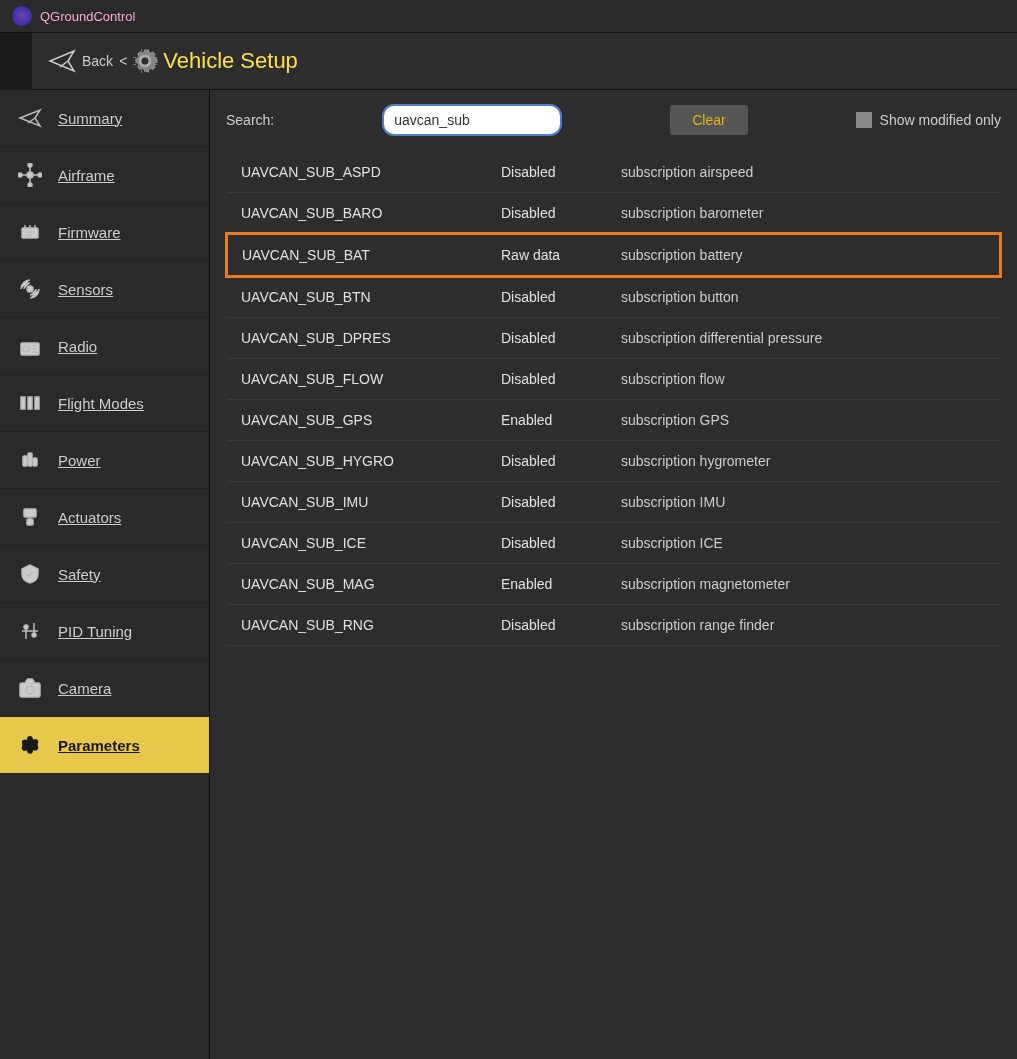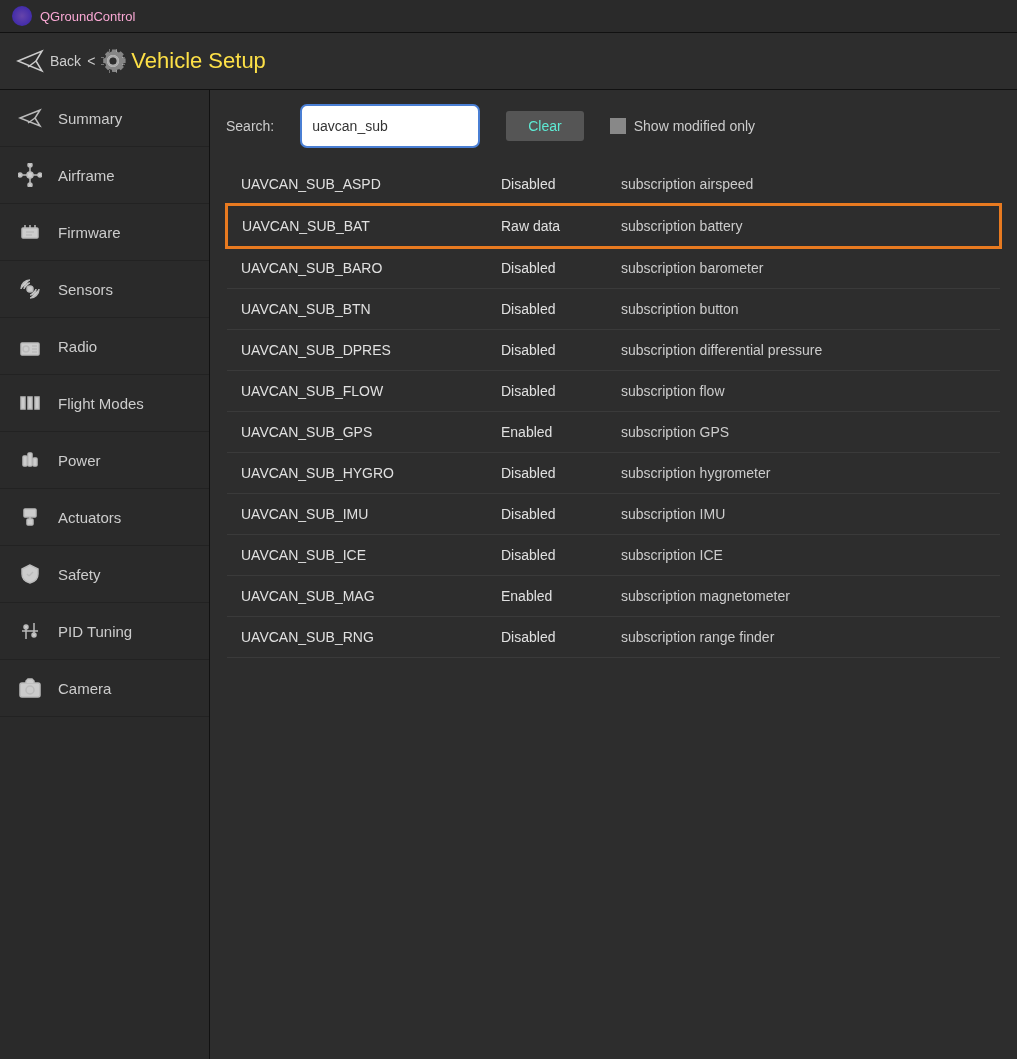--- a/index.html
+++ b/index.html
@@ -32,20 +32,21 @@
     }
 
     
     .header {
       background: #2d2d2d;
       display: flex;
       align-items: center;
       padding: 10px 16px;
       gap: 0;
       border-bottom: 1px solid #111;
+      margin-left: 32px;
     }
     .header-back {
       display: flex;
       align-items: center;
       gap: 6px;
       color: #ccc;
       font-size: 14px;
       cursor: pointer;
     }
     .header-back svg { width: 28px; height: 28px; }
@@ -72,20 +73,21 @@
     }
     .sidebar-item {
       display: flex;
       align-items: center;
       gap: 14px;
       padding: 14px 16px;
       cursor: pointer;
       border-bottom: 1px solid #222;
       color: #ccc;
       transition: background 0.15s;
+      text-decoration: underline;
     }
     .sidebar-item.active {
       background: #e8c84a;
       color: #1a1a1a;
       font-weight: 600;
     }
     .sidebar-item-icon {
       width: 28px; height: 28px;
       flex-shrink: 0;
       display: flex; align-items: center; justify-content: center;
@@ -99,39 +101,40 @@
       overflow-y: auto;
       padding: 14px 16px;
     }
 
     
     .search-bar {
       display: flex;
       align-items: center;
       gap: 26px;
       margin-bottom: 16px;
+      justify-content: space-between;
     }
     .search-label {
       color: #ccc;
       font-size: 14px;
       white-space: nowrap;
     }
     .search-input {
       background: #fff;
       color: #333;
       border: 2px solid #4a7fd4;
-      border-radius: 7px;
-      padding: 12px 10px;
+      border-radius: 12px;
+      padding: 6px 10px;
       font-size: 14px;
       width: 180px;
       outline: none;
     }
     .clear-btn {
       background: #555;
-      color: #5eead4;
+      color: #eab308;
       border: none;
       border-radius: 3px;
       padding: 7px 22px;
       font-size: 14px;
       cursor: pointer;
     }
     .show-modified {
       display: flex;
       align-items: center;
       gap: 8px;
@@ -330,20 +333,29 @@
       <div class="sidebar-item-icon">
         <svg width="24" height="24" viewBox="0 0 24 24" fill="none" stroke="#bbb" stroke-width="1.5">
           <rect x="2" y="7" width="20" height="14" rx="2"></rect>
           <circle cx="12" cy="14" r="4"></circle>
           <path d="M8 7V5l2-2h4l2 2v2"></path>
         </svg>
       </div>
       <span class="sidebar-item-label">Camera</span>
     </div>
 
+    <div class="sidebar-item active" style="background:#e8c84a; color:#1a1a1a;">
+      <div class="sidebar-item-icon">
+        <svg width="24" height="24" viewBox="0 0 24 24" fill="none" stroke="#1a1a1a" stroke-width="1.8">
+          <circle cx="12" cy="12" r="4"></circle>
+          <path d="M12 4a2 2 0 0 0-2 2V7a5 5 0 0 0-1.7 1l-.8-.5A2 2 0 0 0 4.8 10l.5.8A5 5 0 0 0 5 12a5 5 0 0 0 .3 1.3l-.5.8a2 2 0 0 0 2.7 2.7l.8-.5A5 5 0 0 0 10 17v.8a2 2 0 0 0 4 0V17a5 5 0 0 0 1.7-1l.8.5a2 2 0 0 0 2.7-2.7l-.5-.8A5 5 0 0 0 19 12a5 5 0 0 0-.3-1.3l.5-.8a2 2 0 0 0-2.7-2.7l-.8.5A5 5 0 0 0 14 7v-.8A2 2 0 0 0 12 4z"></path>
+        </svg>
+      </div>
+      <span class="sidebar-item-label" style="color:#1a1a1a;">Parameters</span>
+    </div>
 
   </nav>
 
   <div class="content">
 
     <div class="search-bar">
       <span class="search-label">Search:</span>
       <input class="search-input" type="text" value="uavcan_sub" style="">
       <button class="clear-btn">Clear</button>
       <div class="show-modified">
@@ -352,31 +364,31 @@
       </div>
     </div>
 
     <table class="params-table">
       <tbody id="params-tbody">
       <tr>
             <td>UAVCAN_SUB_ASPD</td>
             <td class="value-disabled">Disabled</td>
             <td>subscription airspeed</td>
           </tr>
+          <tr>
+            <td>UAVCAN_SUB_BARO</td>
+            <td class="value-disabled">Disabled</td>
+            <td>subscription barometer</td>
+          </tr>
           <tr style="border: 2px solid rgb(232, 122, 32); outline: rgb(232, 122, 32) solid 2px;">
             <td>UAVCAN_SUB_BAT</td>
             <td class="value-rawdata">Raw data</td>
             <td>subscription battery</td>
           </tr>
           <tr>
-            <td>UAVCAN_SUB_BARO</td>
-            <td class="value-disabled">Disabled</td>
-            <td>subscription barometer</td>
-          </tr>
-          <tr>
             <td>UAVCAN_SUB_BTN</td>
             <td class="value-disabled">Disabled</td>
             <td>subscription button</td>
           </tr>
           <tr>
             <td>UAVCAN_SUB_DPRES</td>
             <td class="value-disabled">Disabled</td>
             <td>subscription differential pressure</td>
           </tr>
           <tr>

